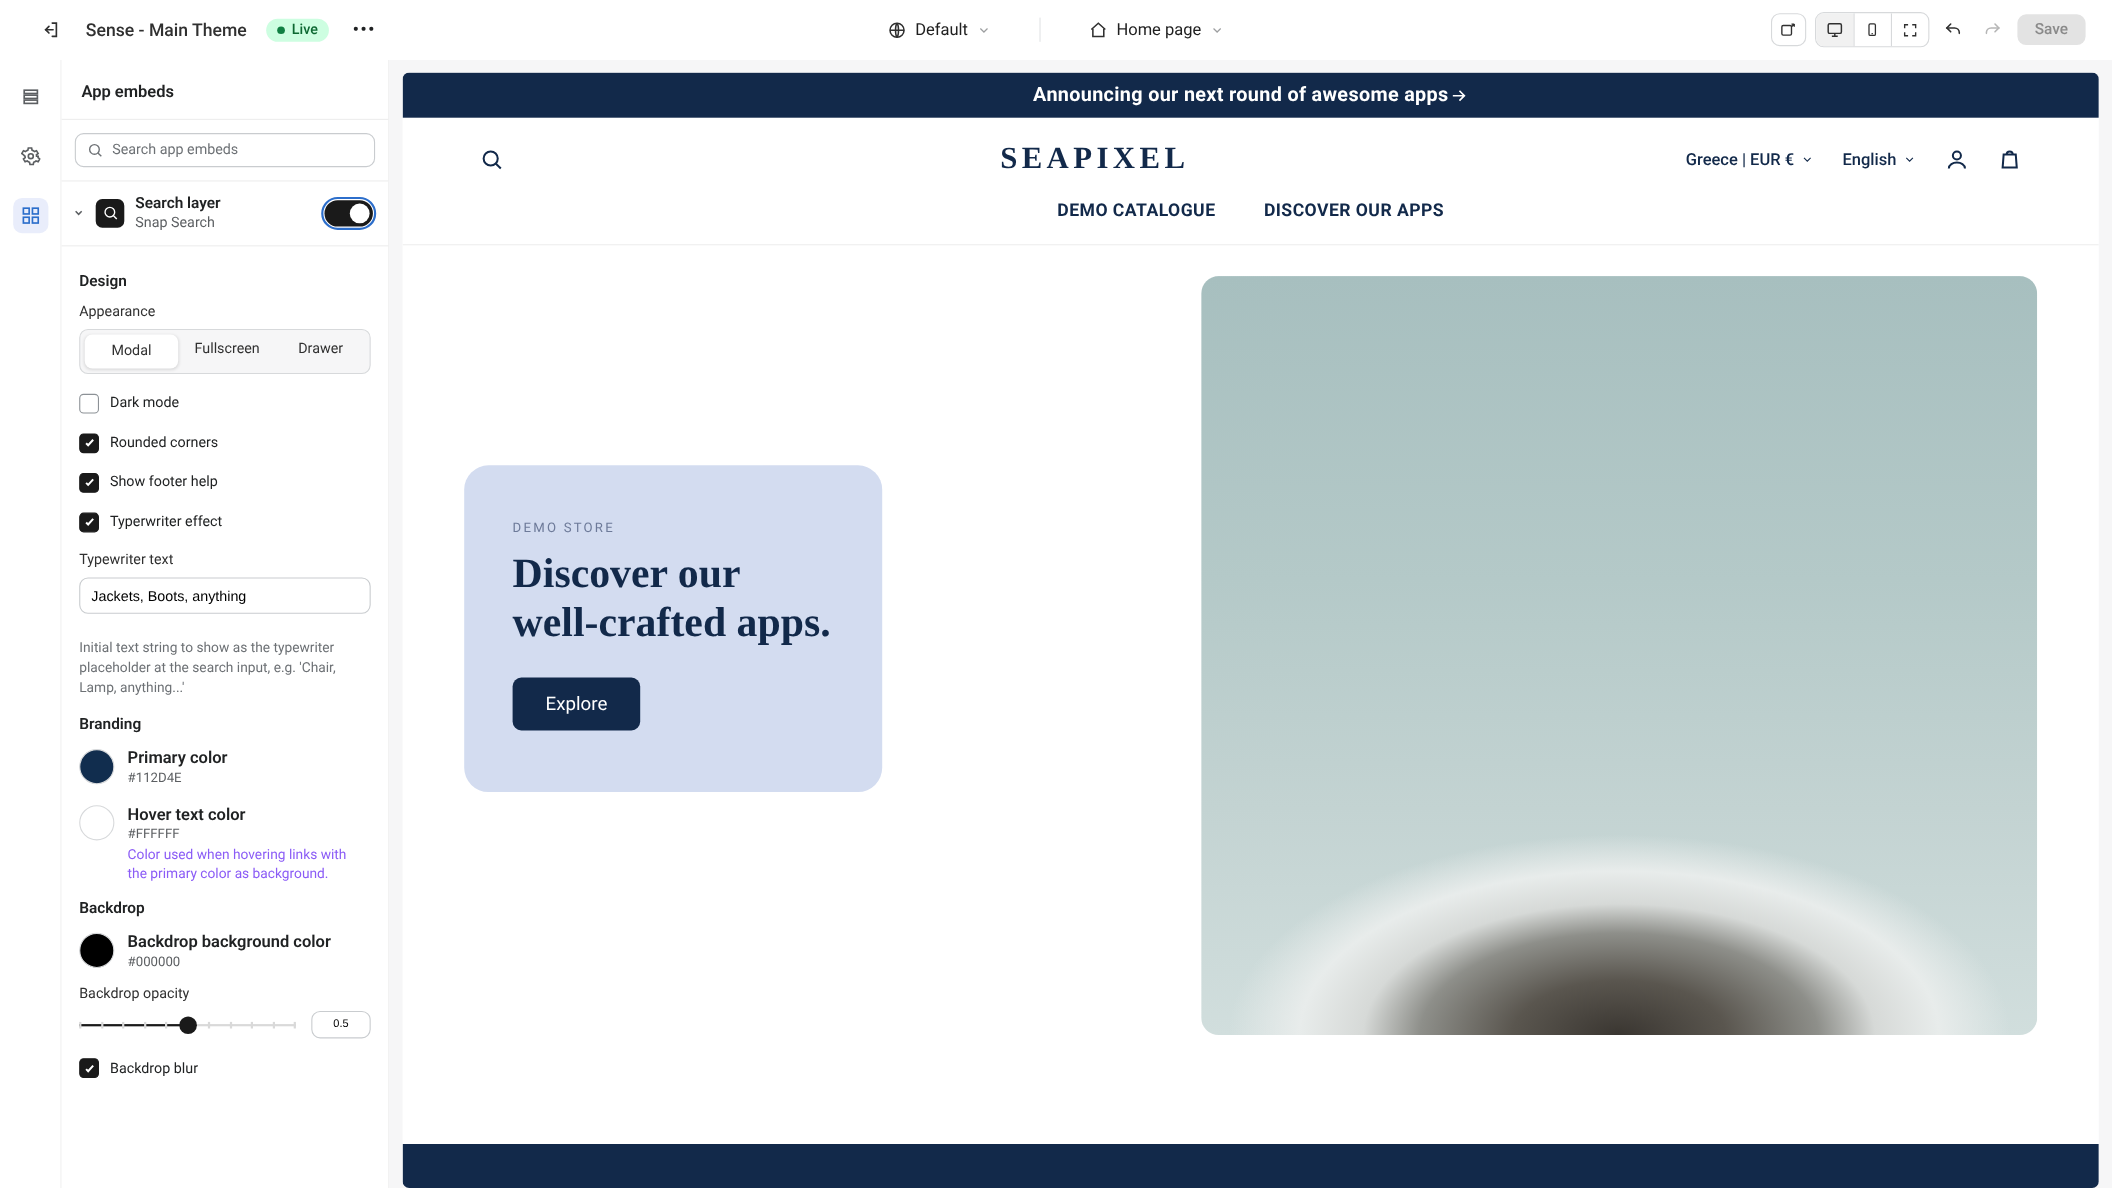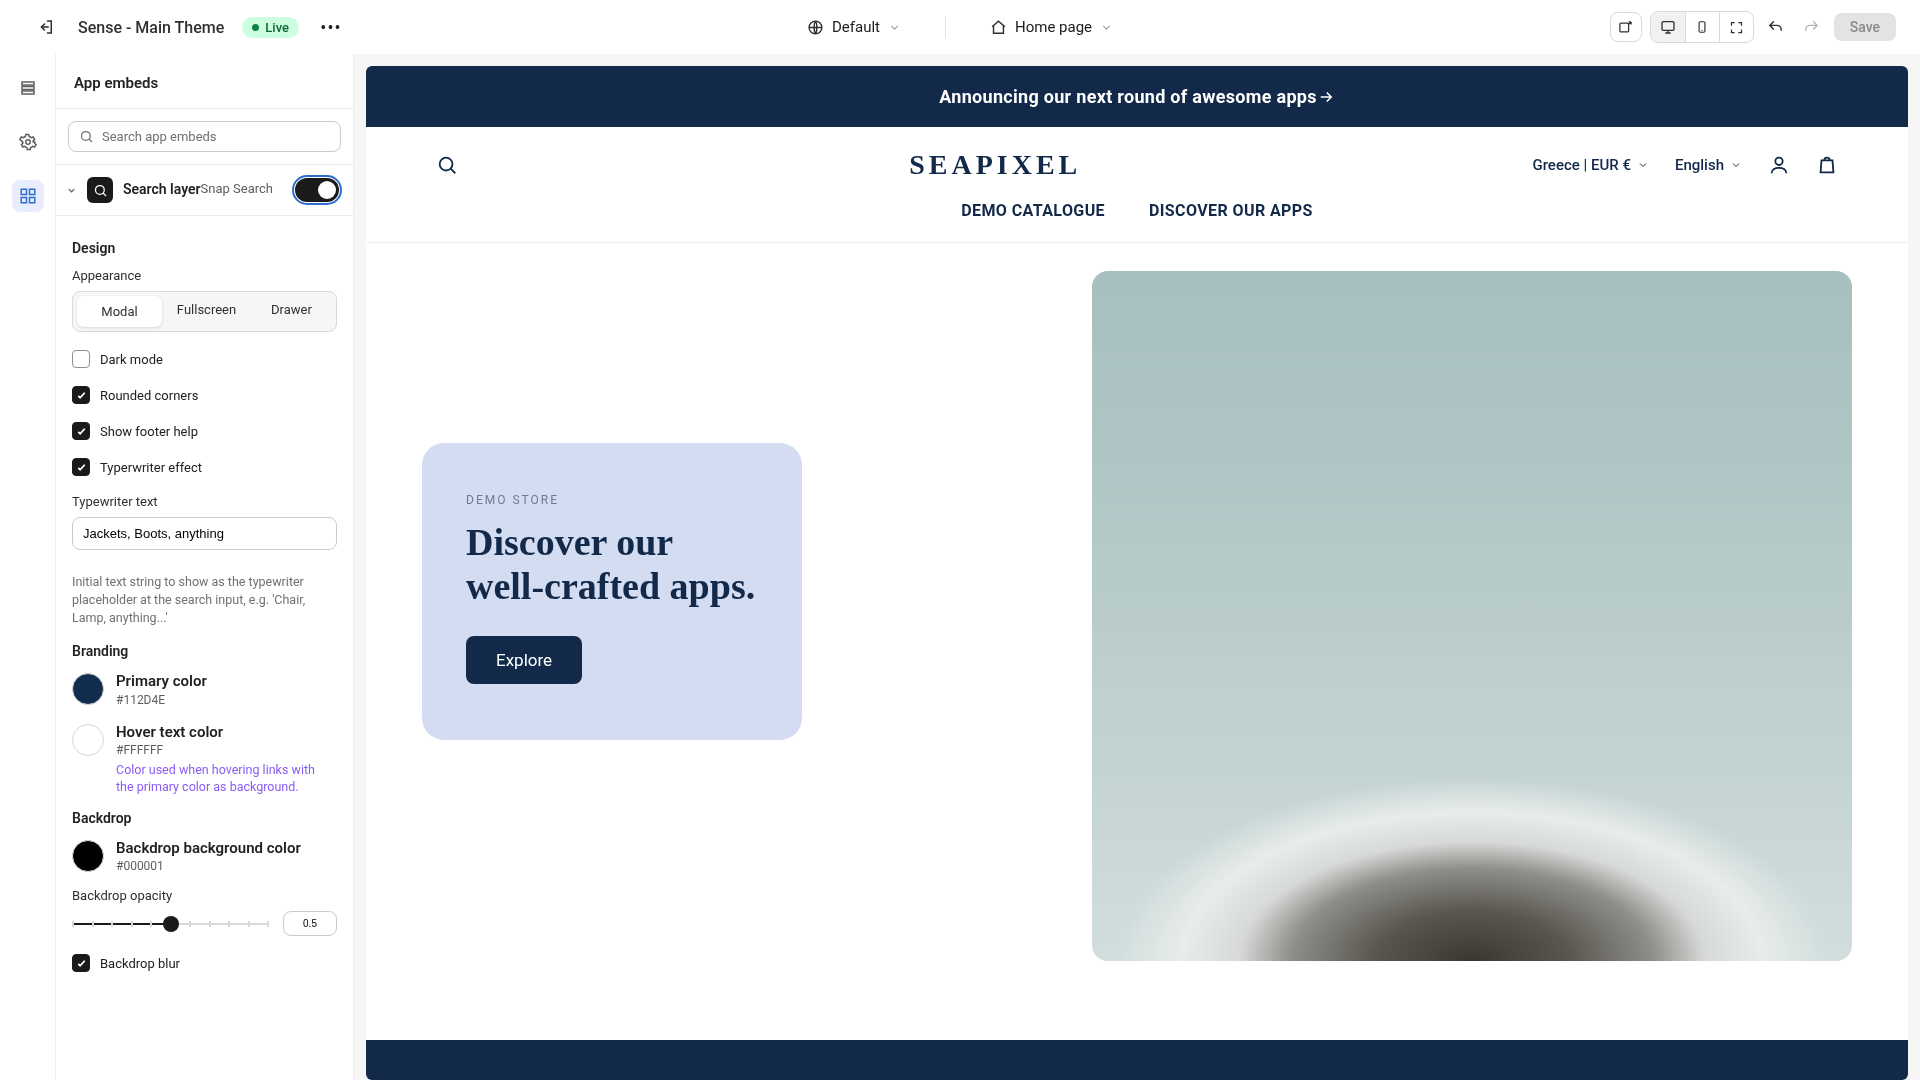--- a/index.html
+++ b/index.html
@@ -36,21 +36,21 @@
 
   
   .panel{width:298px;border-right:1px solid #ededed;display:flex;flex-direction:column;background:#fff;}
   .panel-header{padding:20px 18px 16px;font-size:15px;font-weight:600;border-bottom:1px solid #ededed;}
   .search-wrap{padding:12px;border-bottom:1px solid #ededed;}
   .search-box{display:flex;align-items:center;gap:8px;border:1px solid #c9cccf;border-radius:8px;padding:7px 10px;color:#6d7175;font-size:13px;}
   .embed-row{display:flex;align-items:center;padding:12px 14px 12px 10px;gap:10px;border-bottom:1px solid #ededed;}
   .caret{transform:rotate(0);font-size:11px;color:#5c5f62;}
   .embed-icon{width:26px;height:26px;border-radius:6px;background:#1a1a1a;display:flex;align-items:center;justify-content:center;}
   .embed-icon svg{color:#fff;}
-  .embed-titles{display:flex;flex-direction:row;line-height:1.25;}
+  .embed-titles{display:flex;flex-direction:column;line-height:1.25;}
   .embed-title{font-size:14px;font-weight:600;}
   .embed-sub{font-size:13px;color:#5c5f62;}
   .toggle{margin-left:auto;width:44px;height:24px;border-radius:999px;background:#1a1a1a;position:relative;cursor:pointer;outline:2px solid #2c6ecb;outline-offset:1px;}
   .toggle .knob{position:absolute;right:3px;top:3px;width:18px;height:18px;border-radius:50%;background:#fff;}
 
   .scroll{flex:1;overflow-y:auto;padding:14px 16px 40px;}
   .scroll::-webkit-scrollbar{width:6px;}
   .scroll::-webkit-scrollbar-thumb{background:#d9d9d9;border-radius:3px;}
   .section-title{font-size:14px;font-weight:600;margin:10px 0 12px;}
   .field-label{font-size:13px;color:#303030;margin-bottom:8px;display:block;}
@@ -81,21 +81,21 @@
   .slider .track{position:absolute;top:10px;left:0;right:0;height:2px;background:#d9d9d9;}
   .slider .fill{position:absolute;top:10px;left:0;height:2px;background:#1a1a1a;}
   .slider .tick-dots{position:absolute;top:8px;left:0;right:0;display:flex;justify-content:space-between;}
   .slider .tick-dots span{width:2px;height:6px;background:#d9d9d9;}
   .slider .thumb{position:absolute;top:3px;width:16px;height:16px;border-radius:50%;background:#1a1a1a;transform:translateX(-50%);cursor:pointer;}
   .slider-value{width:54px;border:1px solid #c9cccf;border-radius:8px;padding:6px 8px;text-align:center;font-size:10px;}
 
   
   .preview-wrap{flex:1;background:#f6f6f7;padding:12px 12px 0 12px;overflow:hidden;}
   .preview{width:100%;height:100%;background:#fff;display:flex;flex-direction:column;border-radius:6px;overflow:hidden;}
-  .announce{background:#12294a;color:#fff;text-align:center;padding:20px 0;font-size:18px;font-weight:700;letter-spacing:.3px;display:flex;align-items:center;justify-content:center;}
+  .announce{background:#12294a;color:#fff;text-align:center;padding:10px 0;font-size:18px;font-weight:700;letter-spacing:.3px;display:flex;align-items:center;justify-content:center;}
   .p-header{display:flex;flex-direction:column;border-bottom:1px solid #eee;}
   .p-header-top{display:flex;align-items:center;justify-content:space-between;padding:22px 70px 8px;}
   .brand{font-family:serif;font-size:28px;font-weight:800;color:#12294a;letter-spacing:4px;display:flex;align-items:center;gap:6px;}
   .hdr-right{display:flex;align-items:center;gap:26px;color:#12294a;font-size:15px;font-weight:500;}
   .loc, .lang{display:flex;align-items:center;gap:6px;cursor:pointer;}
   .p-nav{display:flex;justify-content:center;gap:44px;padding:12px 0 22px;font-size:16px;font-weight:700;color:#12294a;letter-spacing:.4px;}
   .p-nav span{cursor:pointer;}
 
   .hero{flex:1;position:relative;padding:28px 56px 0;}
   .hero-img{position:absolute;right:56px;top:28px;width:760px;height:690px;border-radius:16px;
@@ -316,21 +316,21 @@
           <span class="color-hex">#FFFFFF</span>
           <span class="color-desc">Color used when hovering links with the primary color as background.</span>
         </div>
       </div>
 
       <div class="section-title">Backdrop</div>
       <div class="color-row">
         <span class="swatch" style="background:#000000"></span>
         <div class="color-info">
           <span class="color-name">Backdrop background color</span>
-          <span class="color-hex">#000001</span>
+          <span class="color-hex">#000000</span>
         </div>
       </div>
 
       <span class="field-label">Backdrop opacity</span>
       <div class="slider-row">
         <div class="slider">
           <div class="track"></div>
           <div class="fill" id="opacity-fill" style="width: 50%;"></div>
           <div class="tick-dots">
               <span></span>

